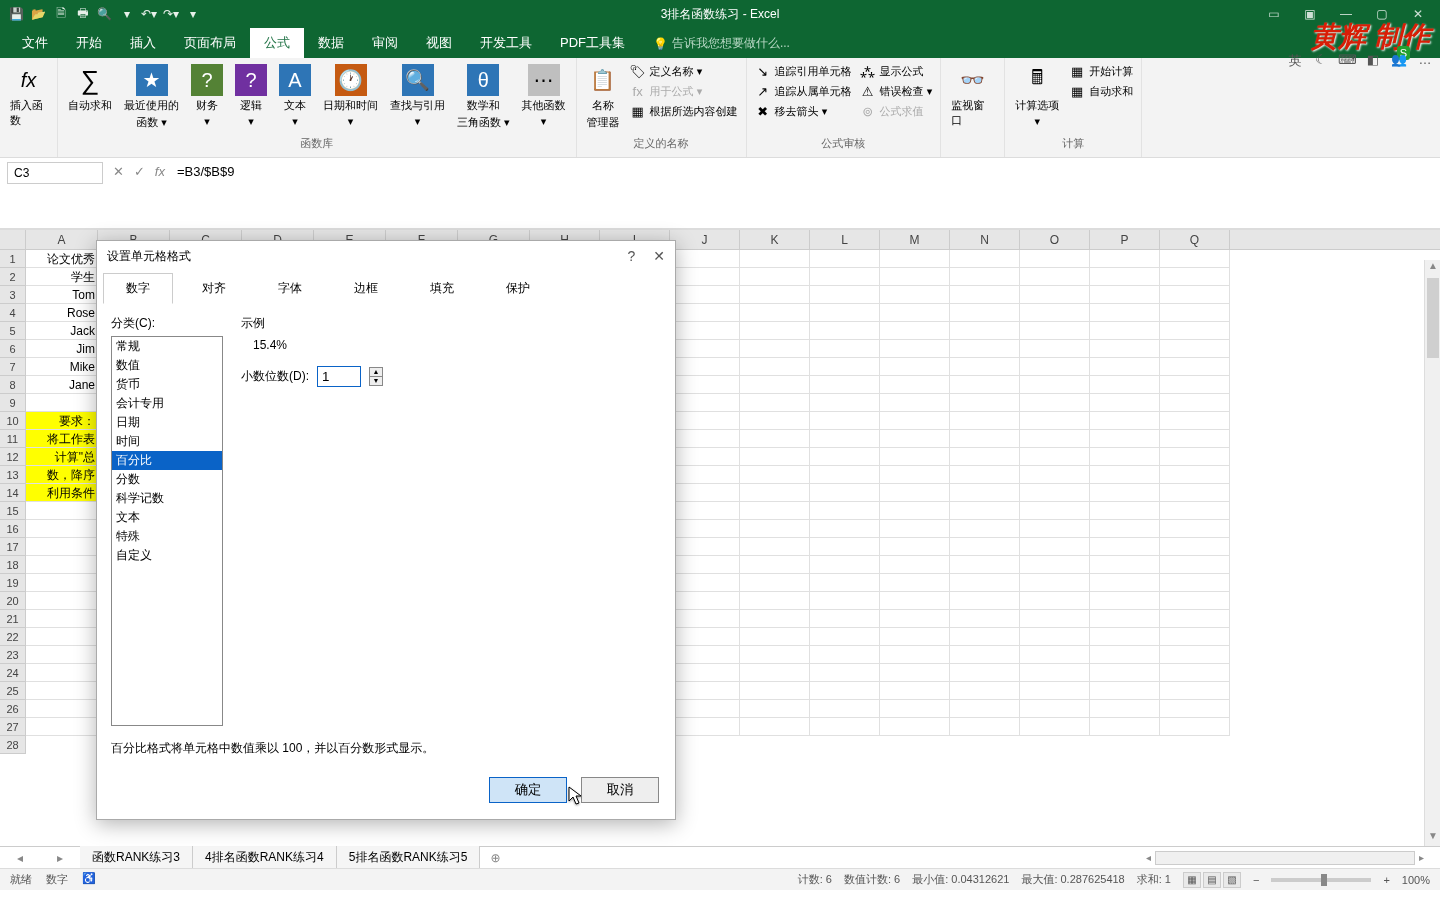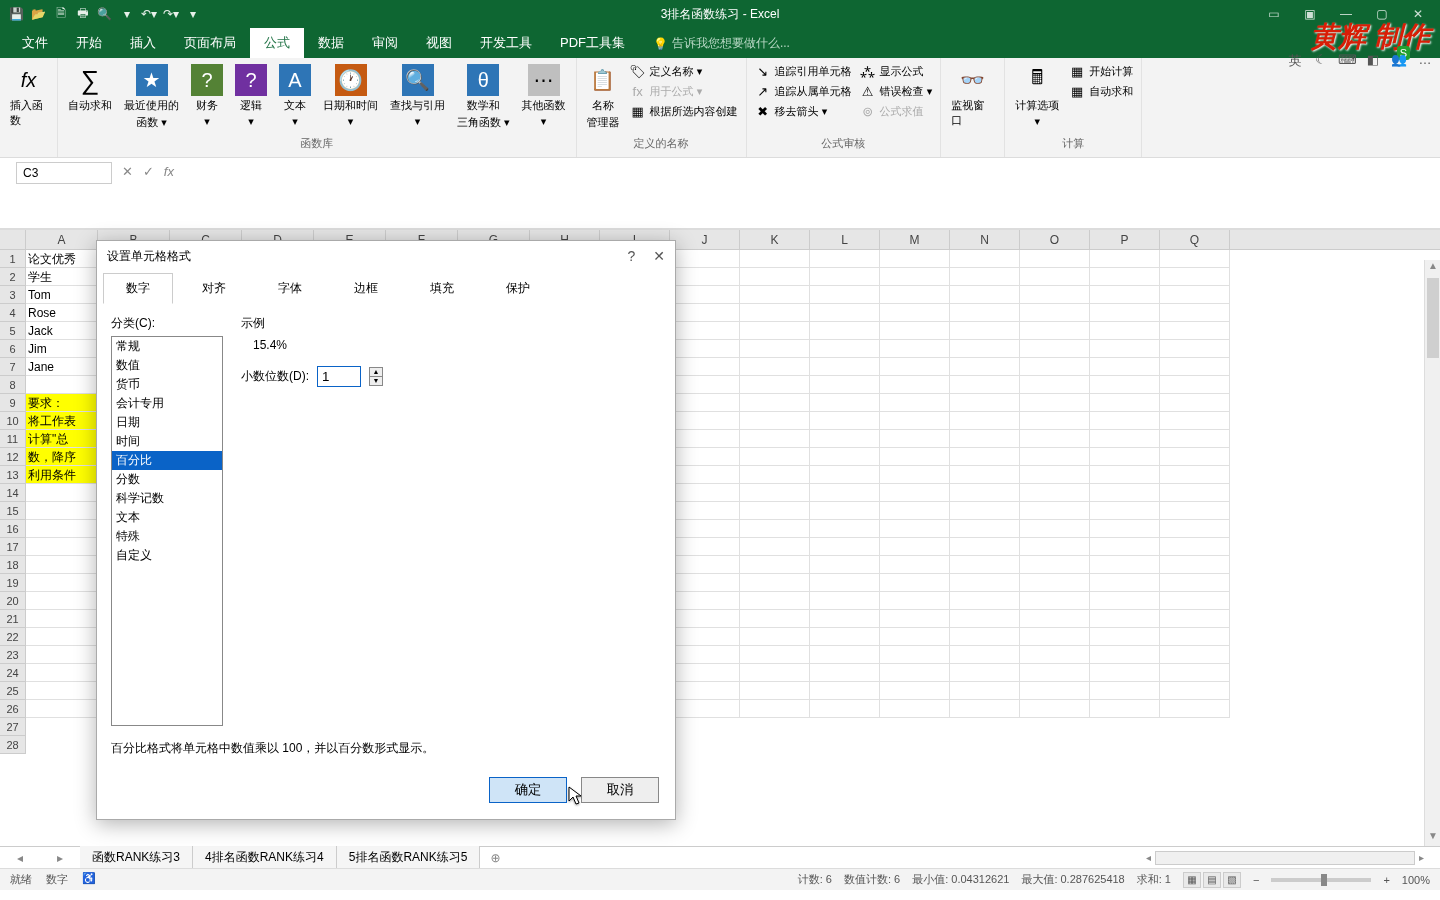--- a/index.html
+++ b/index.html
@@ -26,35 +26,35 @@
 .rgroup { height: 100%; border-right: 1px solid #e2e2e2; padding: 4px 6px; display: flex; flex-direction: column; justify-content: space-between; position: relative; }
 .rgroup-body { display: flex; gap: 4px; flex: 1; align-items: flex-start; }
 .rgroup-label { font-size: 11px; text-align: center; color: #666; padding-bottom: 2px; }
 .rbig { display: flex; flex-direction: column; align-items: center; font-size: 11px; padding: 2px 4px; gap: 2px; min-width: 40px; }
 .ricon { width: 32px; height: 32px; display: flex; align-items: center; justify-content: center; font-size: 20px; }
 .rcol { display: flex; flex-direction: column; gap: 2px; }
 .rsmall { font-size: 11px; display: flex; align-items: center; gap: 4px; padding: 1px 2px; white-space: nowrap; }
 .ricon-sm { width: 16px; height: 16px; display: inline-flex; align-items: center; justify-content: center; font-size: 13px; }
 
 
-.formula-row { height: 72px; display: flex; align-items: flex-start; border-bottom: 2px solid #dcdcdc; padding: 2px 12px; }
+.formula-row { height: 72px; display: flex; align-items: flex-start; border-bottom: 2px solid #dcdcdc; padding: 2px 3px; }
 .name-box { width: 96px; height: 22px; border: 1px solid #ccc; margin: 2px 4px; font-size: 12px; padding: 2px 6px; background: #fff; }
 .fx-icons { display: flex; gap: 10px; padding: 4px 6px; color: #888; font-size: 13px; }
 .formula-input { flex: 1; padding: 4px 6px; font-size: 13px; }
 
 
 .grid-wrap { position: relative; height: 540px; overflow: hidden; background: #fff; }
 .col-headers { display: flex; height: 20px; border-bottom: 1px solid #ccc; background: #e6e6e6; font-size: 12px; }
 .corner { width: 26px; border-right: 1px solid #ccc; background: #e6e6e6; }
 .col-h { border-right: 1px solid #ccc; text-align: center; line-height: 20px; color: #444; }
 .row-h { width: 26px; height: 18px; border-bottom: 1px solid #ccc; border-right: 1px solid #ccc; background: #e6e6e6; text-align: center; font-size: 11px; line-height: 18px; color: #444; }
 .grid-rows { display: flex; }
 .row-nums { display: flex; flex-direction: column; }
 .cells { position: relative; flex: 1; }
-.cell-row { display: flex; height: 18px; }
+.cell-row { display: flex; height: 18px; text-align: right; }
 .cell { border-right: 1px solid #e0e0e0; border-bottom: 1px solid #e0e0e0; font-size: 12px; padding: 0 2px; line-height: 18px; overflow: hidden; white-space: nowrap; }
 .yellow { background: #ffff00; }
 
 
 .dialog { position: absolute; left: 96px; top: 240px; width: 580px; height: 580px; background: #fff; border: 1px solid #aaa; box-shadow: 0 4px 20px rgba(0,0,0,.3); z-index: 50; display: flex; flex-direction: column; font-size: 12px; }
 .dlg-title { height: 30px; display: flex; align-items: center; justify-content: space-between; padding: 0 10px; }
 .dlg-title-right { display: flex; gap: 18px; font-size: 14px; color: #555; }
 .dlg-tabs { height: 36px; display: flex; align-items: center; border-bottom: 1px solid transparent; padding-left: 6px; gap: 6px; }
 .dlg-tab { padding: 6px 22px; border: 1px solid transparent; }
 .dlg-tab.active { border: 1px solid #ccc; border-bottom: 1px solid #fff; }
@@ -309,20 +309,21 @@
   </div>
 </div>
 
 <div class="formula-row">
   <input class="name-box" value="C3" style="">
   <div class="fx-icons">
     <span>✕</span>
     <span>✓</span>
     <span style="font-style:italic">fx</span>
   </div>
+  <div class="formula-input">=B3/$B$9</div>
 </div>
 
 <div class="grid-wrap">
   <div class="col-headers">
     <div class="corner"></div>
     <div id="colheaders" style="display: flex;">
         <div class="col-h" style="width: 72px;">A</div>
         <div class="col-h" style="width: 72px;">B</div>
         <div class="col-h" style="width: 72px;">C</div>
         <div class="col-h" style="width: 72px;">D</div>
@@ -481,20 +482,39 @@
           <div class="cell" style="width: 70px;"></div>
           <div class="cell" style="width: 70px;"></div>
           <div class="cell" style="width: 70px;"></div>
           <div class="cell" style="width: 70px;"></div>
           <div class="cell" style="width: 70px;"></div>
           <div class="cell" style="width: 70px;"></div>
           <div class="cell" style="width: 70px;"></div>
           <div class="cell" style="width: 70px;"></div>
         </div>
         <div class="cell-row">
+          <div class="cell" style="width: 72px;">Mike</div>
+          <div class="cell" style="width: 72px;"></div>
+          <div class="cell" style="width: 72px;"></div>
+          <div class="cell" style="width: 72px;"></div>
+          <div class="cell" style="width: 72px;"></div>
+          <div class="cell" style="width: 72px;"></div>
+          <div class="cell" style="width: 72px;"></div>
+          <div class="cell" style="width: 70px;"></div>
+          <div class="cell" style="width: 70px;"></div>
+          <div class="cell" style="width: 70px;"></div>
+          <div class="cell" style="width: 70px;"></div>
+          <div class="cell" style="width: 70px;"></div>
+          <div class="cell" style="width: 70px;"></div>
+          <div class="cell" style="width: 70px;"></div>
+          <div class="cell" style="width: 70px;"></div>
+          <div class="cell" style="width: 70px;"></div>
+          <div class="cell" style="width: 70px;"></div>
+        </div>
+        <div class="cell-row">
           <div class="cell" style="width: 72px;">Jane</div>
           <div class="cell" style="width: 72px;"></div>
           <div class="cell" style="width: 72px;"></div>
           <div class="cell" style="width: 72px;"></div>
           <div class="cell" style="width: 72px;"></div>
           <div class="cell" style="width: 72px;"></div>
           <div class="cell" style="width: 72px;"></div>
           <div class="cell" style="width: 70px;"></div>
           <div class="cell" style="width: 70px;"></div>
           <div class="cell" style="width: 70px;"></div>

